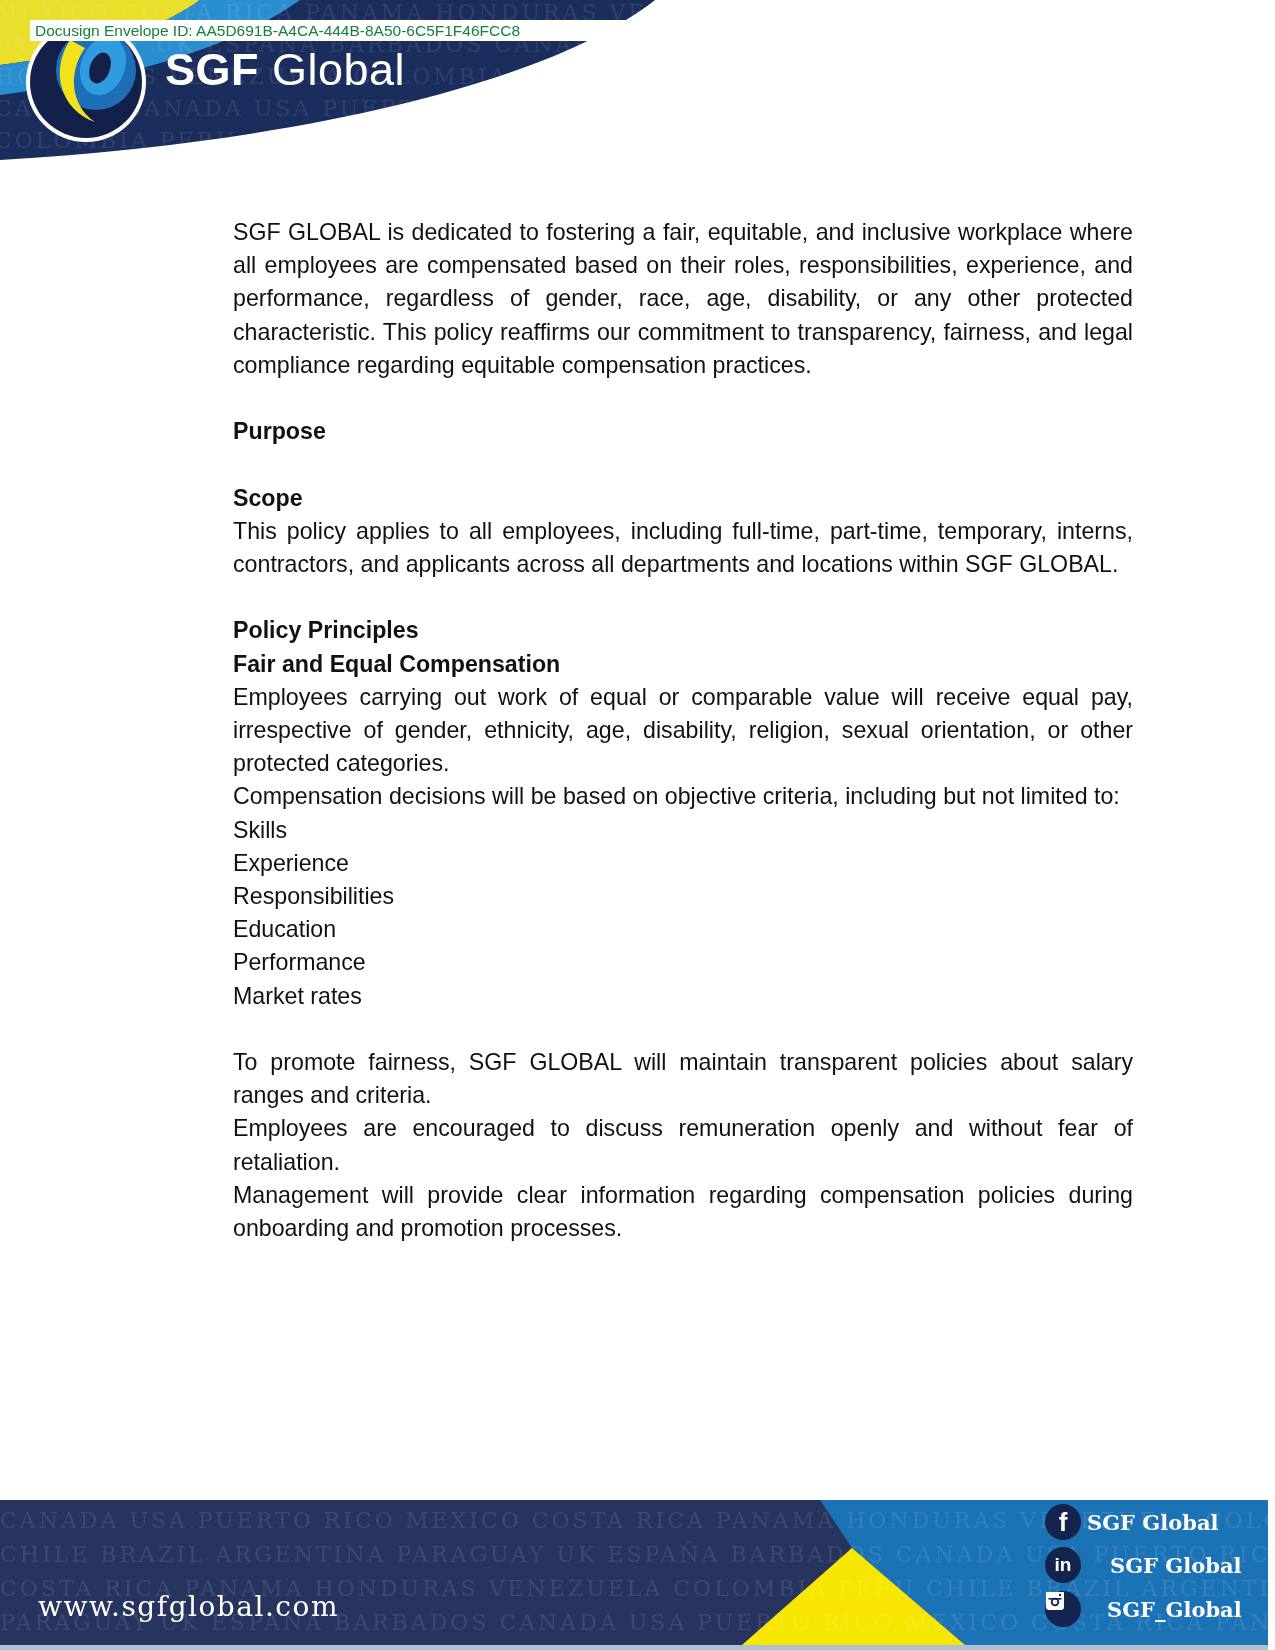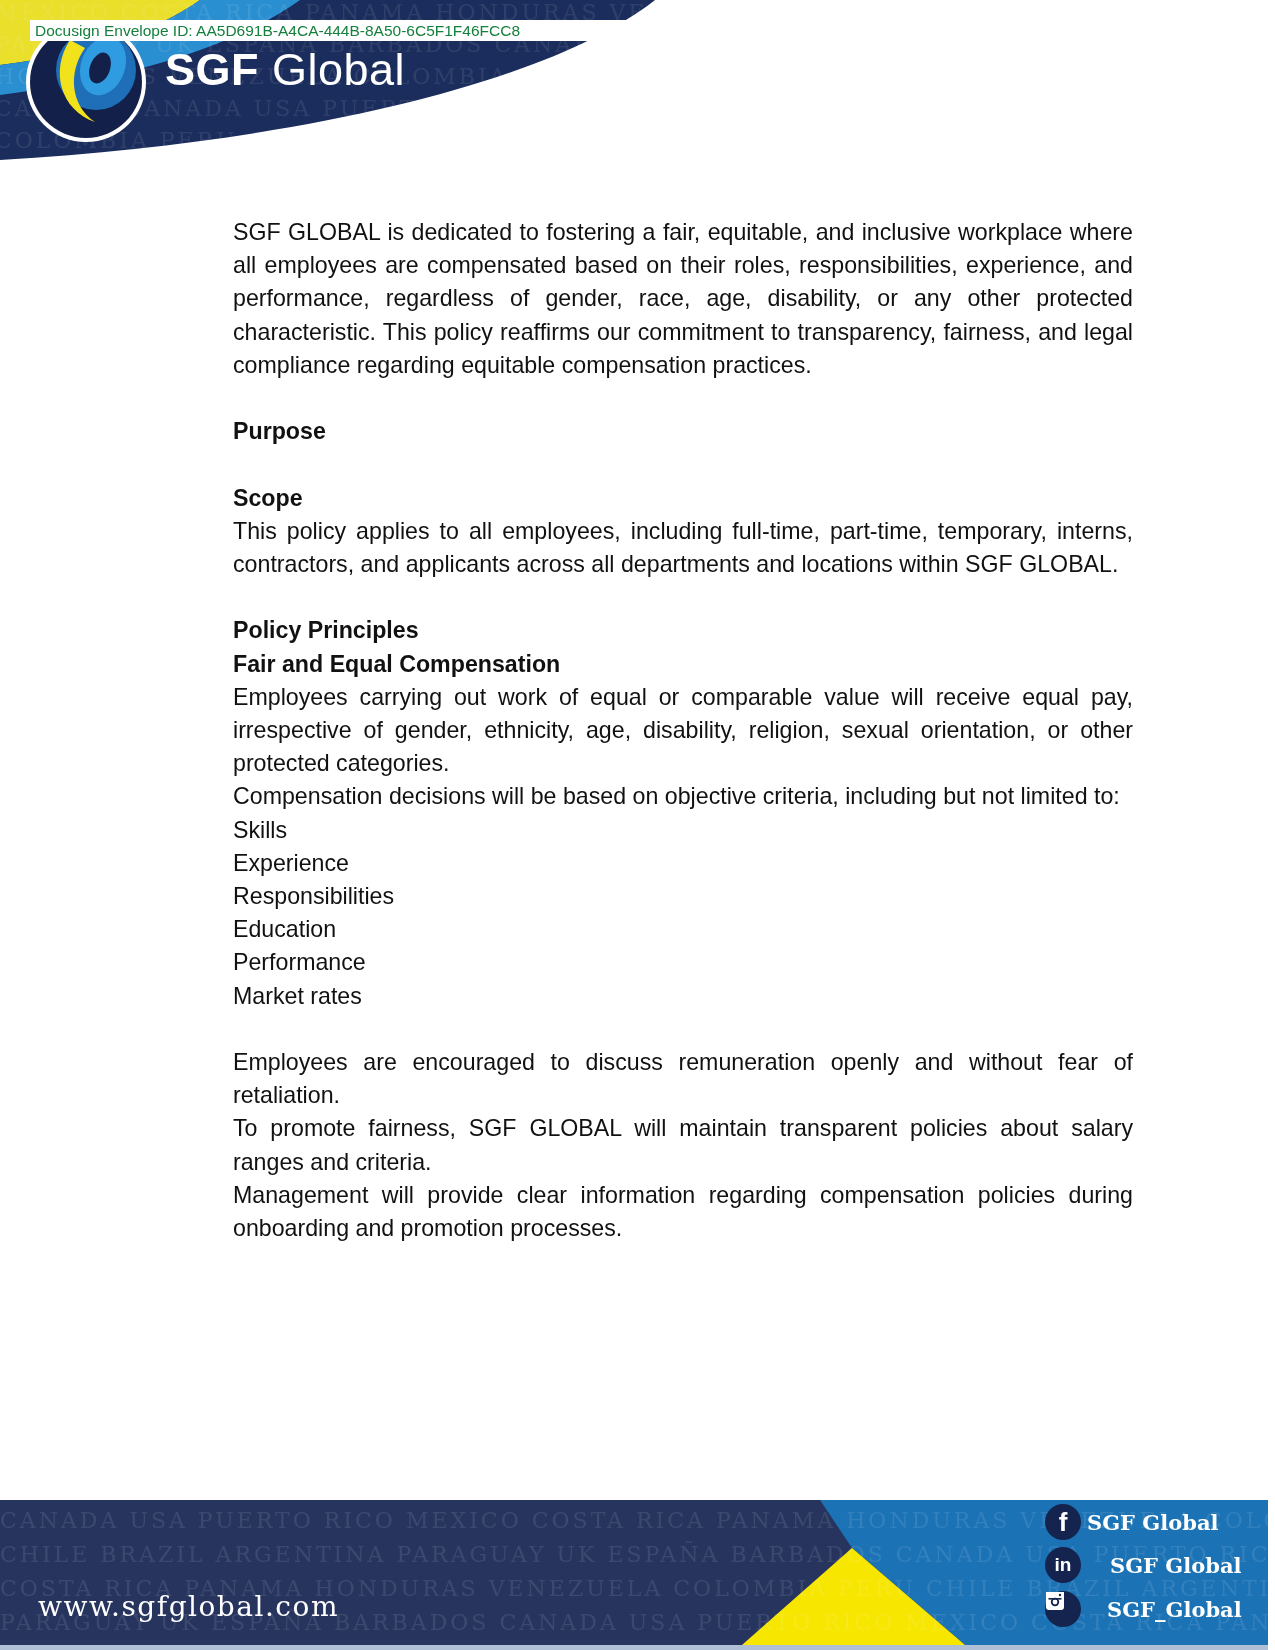--- a/index.html
+++ b/index.html
@@ -92,22 +92,22 @@
   <p class="justify">Employees carrying out work of equal or comparable value will receive equal pay, irrespective of gender, ethnicity, age, disability, religion, sexual orientation, or other protected categories.</p>
   <p class="justify">Compensation decisions will be based on objective criteria, including but not limited to:</p>
   <p>Skills</p>
   <p>Experience</p>
   <p>Responsibilities</p>
   <p>Education</p>
   <p>Performance</p>
   <p>Market rates</p>
   <div class="gap"></div>
 
+  <p class="justify">To promote fairness, SGF GLOBAL will maintain transparent policies about salary ranges and criteria.</p>
   <p class="justify">Employees are encouraged to discuss remuneration openly and without fear of retaliation.</p>
-  <p class="justify">To promote fairness, SGF GLOBAL will maintain transparent policies about salary ranges and criteria.</p>
   <p class="justify">Management will provide clear information regarding compensation policies during onboarding and promotion processes.</p>
 </div>
 
 <div class="footer">
   <svg width="1268" height="145" viewBox="0 0 1268 145">
     <rect x="0" y="0" width="1268" height="145" fill="#26345e"></rect>
     <path d="M820,0 L1268,0 L1268,145 L965,145 L852,48 Z" fill="#1b72b5"></path>
     <path d="M852,48 L965,145 L742,145 Z" fill="#f7e600"></path>
     <g fill="#ffffff" fill-opacity="0.1" class="watermark-txt" font-size="22">
       <text x="0" y="28">CANADA USA PUERTO RICO MEXICO COSTA RICA PANAMA HONDURAS VENEZUELA COLOMBIA PERU</text>

